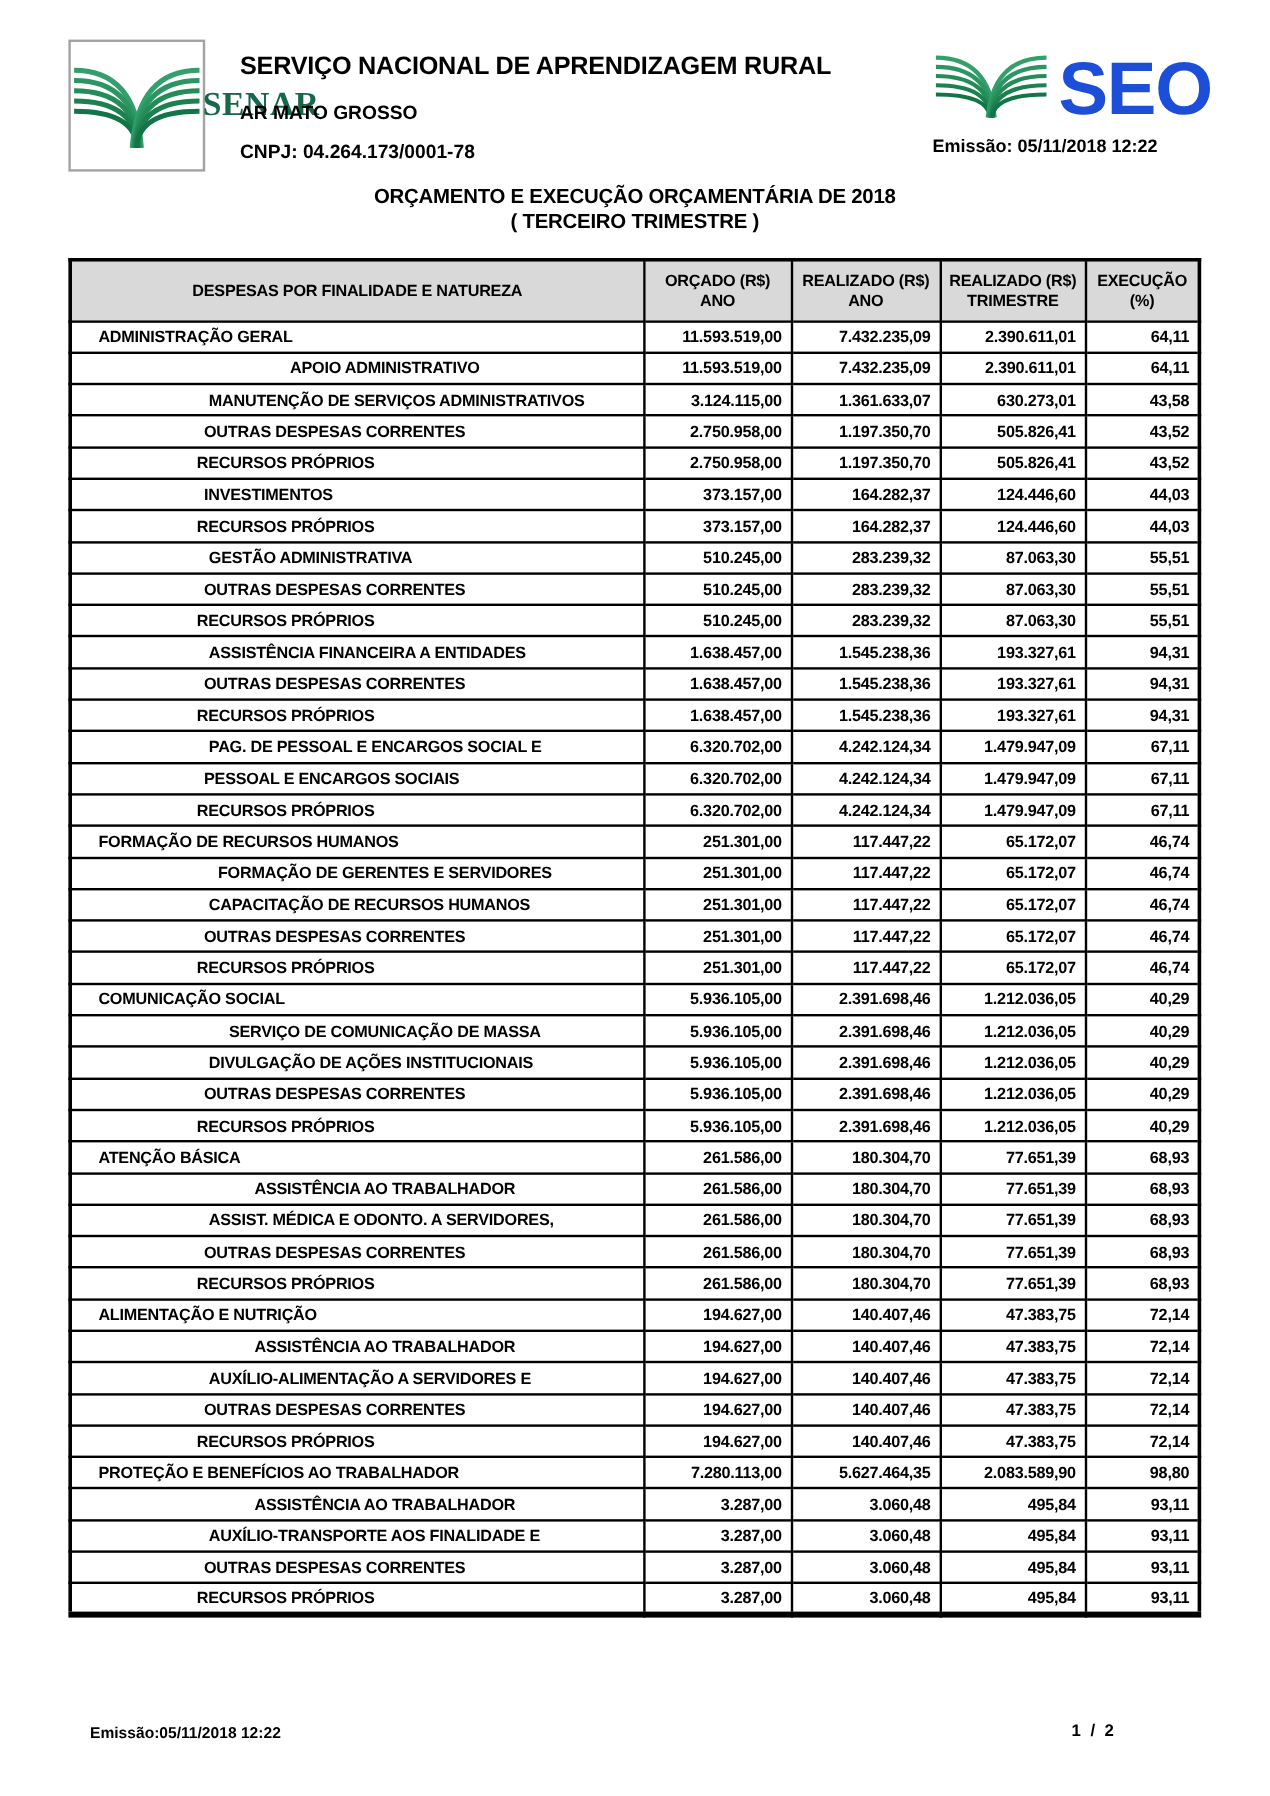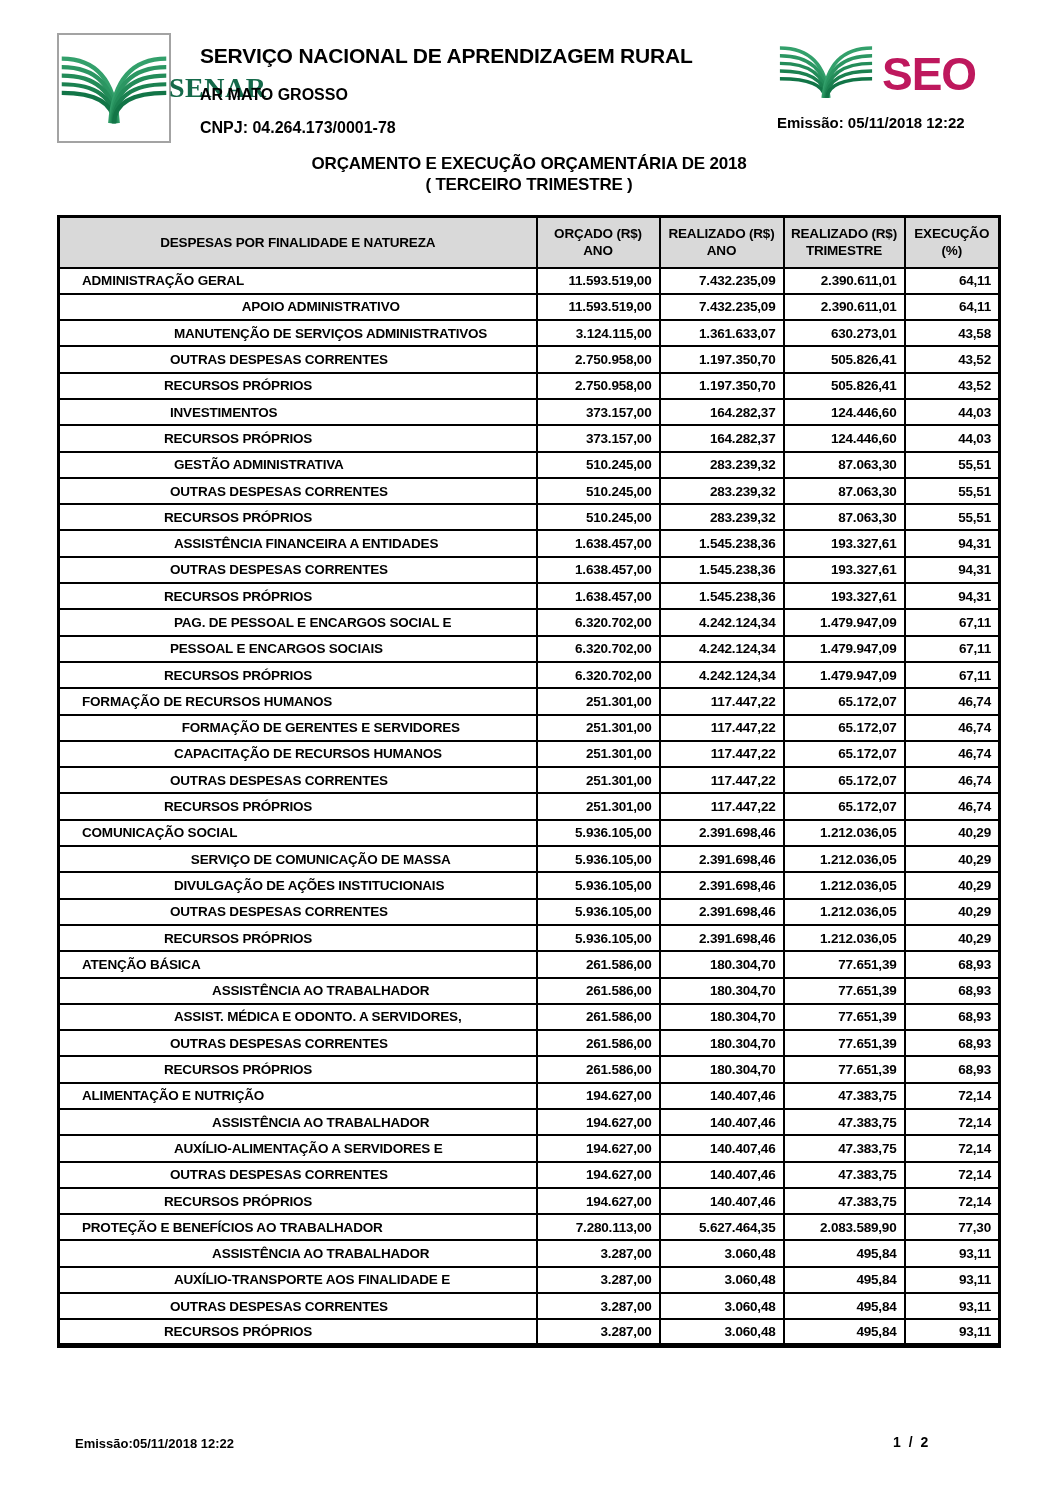--- a/index.html
+++ b/index.html
@@ -37,21 +37,21 @@
   }
   .org-cnpj {
     position:absolute; left:200px; top:119px;
     font-size:16px; font-weight:bold;
   }
   .seo-logo {
     position:absolute; left:778px; top:42px;
     display:flex; align-items:center; gap:8px;
   }
   .seo-text {
-    font-size:46px; font-weight:bold; color:#be185d;
+    font-size:62px; font-weight:bold; color:#1d4ed8;
     line-height:46px; letter-spacing:-1px;
   }
   .emission-top {
     position:absolute; left:777px; top:114px;
     font-size:15px; font-weight:bold;
   }
   .doc-title {
     position:absolute; left:0; right:0; top:153px;
     text-align:center; font-weight:bold;
     font-size:17px; line-height:21px;
@@ -440,21 +440,21 @@
           <td class="num">194.627,00</td>
           <td class="num">140.407,46</td>
           <td class="num">47.383,75</td>
           <td class="num">72,14</td>
         </tr>
         <tr class="lvl0">
           <td class="lbl lvl-0">PROTEÇÃO E BENEFÍCIOS AO TRABALHADOR</td>
           <td class="num">7.280.113,00</td>
           <td class="num">5.627.464,35</td>
           <td class="num">2.083.589,90</td>
-          <td class="num">77,30</td>
+          <td class="num">98,80</td>
         </tr>
         <tr class="lvl1">
           <td class="lbl lvl-1">ASSISTÊNCIA AO TRABALHADOR</td>
           <td class="num">3.287,00</td>
           <td class="num">3.060,48</td>
           <td class="num">495,84</td>
           <td class="num">93,11</td>
         </tr>
         <tr class="lvl2">
           <td class="lbl lvl-2">AUXÍLIO-TRANSPORTE AOS FINALIDADE E</td>

